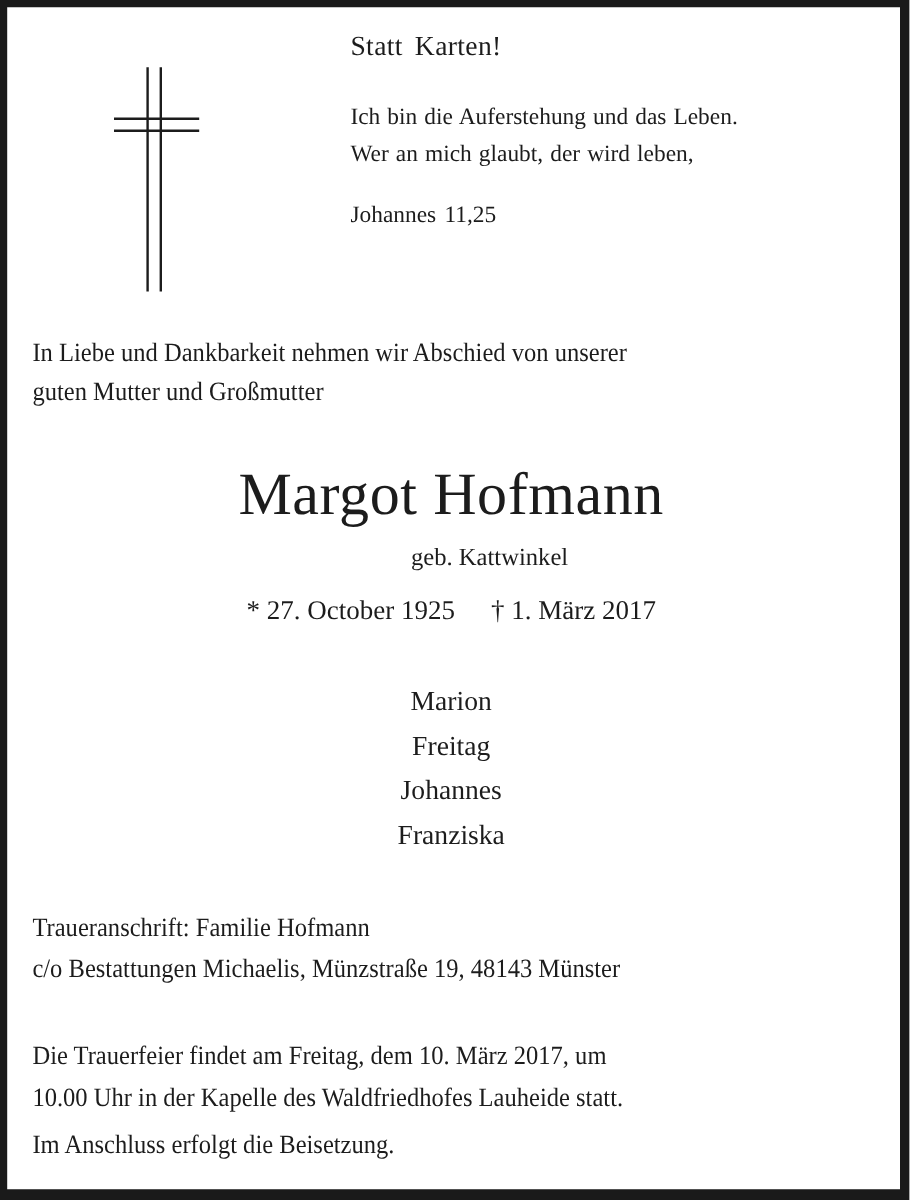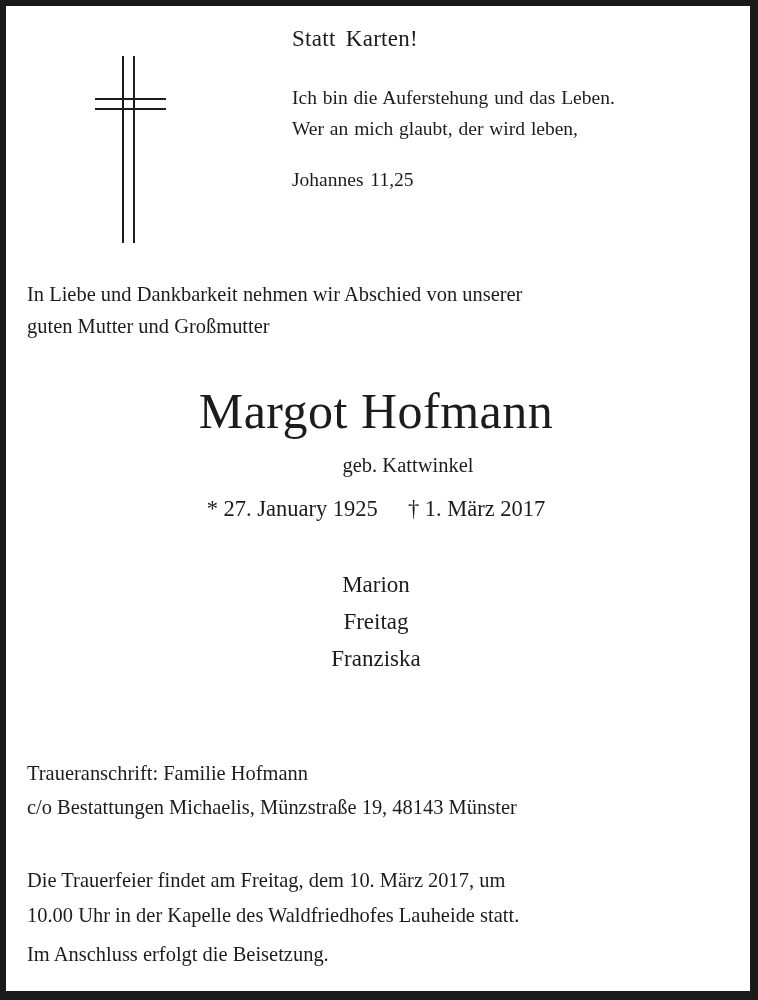--- a/index.html
+++ b/index.html
@@ -56,26 +56,27 @@
 <div class="abs serif ref">Johannes 11,25</div>
 
 <div class="abs serif intro">
   <div>In Liebe und Dankbarkeit nehmen wir Abschied von unserer</div>
   <div>guten Mutter und Großmutter</div>
 </div>
 
 <div class="abs serif name">Margot Hofmann</div>
 <div class="abs serif born">geb. Kattwinkel</div>
 <div class="abs serif dates">
-  <span>* 27. January 1925</span><span class="gap"></span><span>† 1. März 2017</span>
+  <span>* 27. October 1925</span><span class="gap"></span><span>† 1. März 2017</span>
 </div>
 
 <div class="abs serif family">
   <div>Marion</div>
   <div>Freitag</div>
+  <div>Johannes</div>
   <div>Franziska</div>
 </div>
 
 <div class="abs serif addr">
   <div>Traueranschrift: Familie Hofmann</div>
   <div>c/o Bestattungen Michaelis, Münzstraße 19, 48143 Münster</div>
 </div>
 
 <div class="abs serif ceremony">
   <div>Die Trauerfeier findet am Freitag, dem 10. März 2017, um</div>

